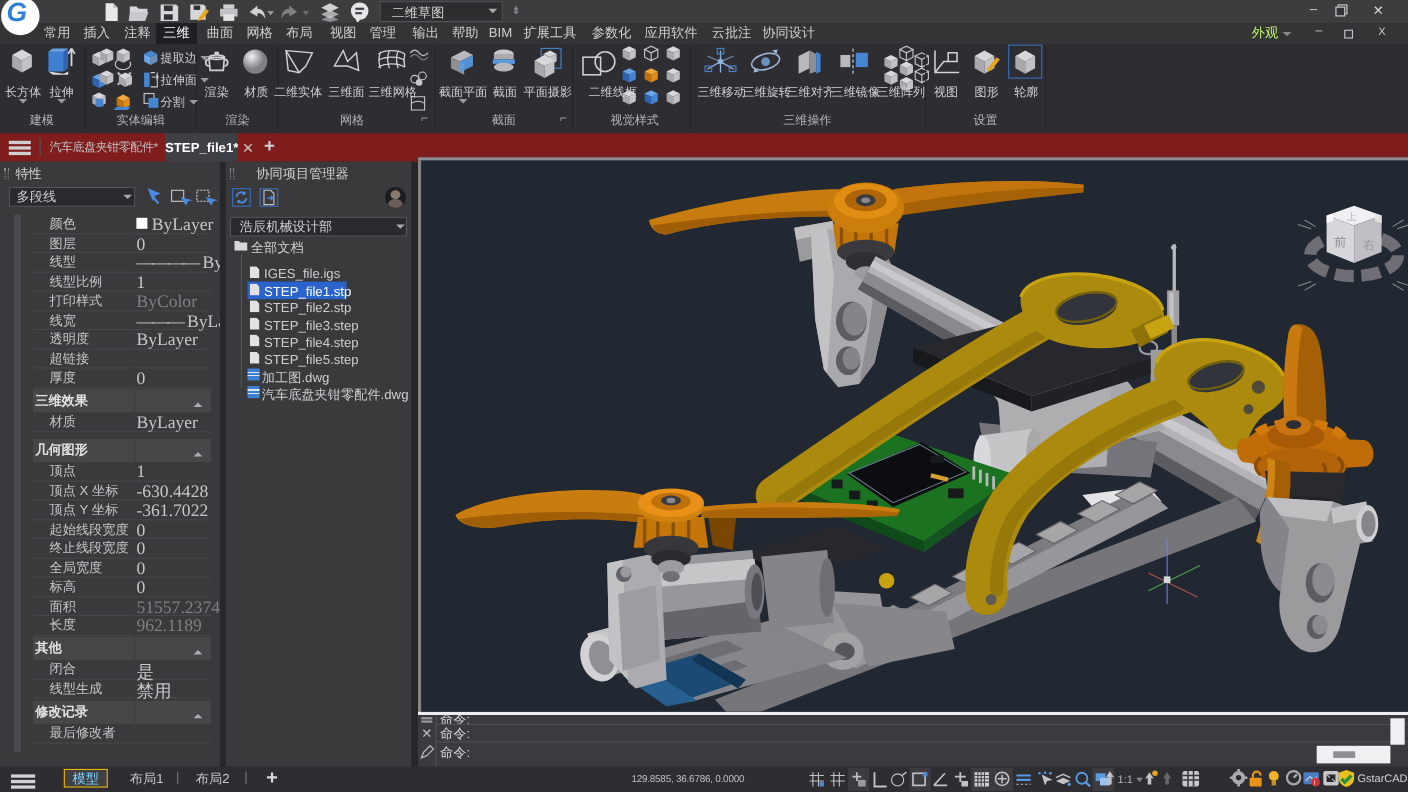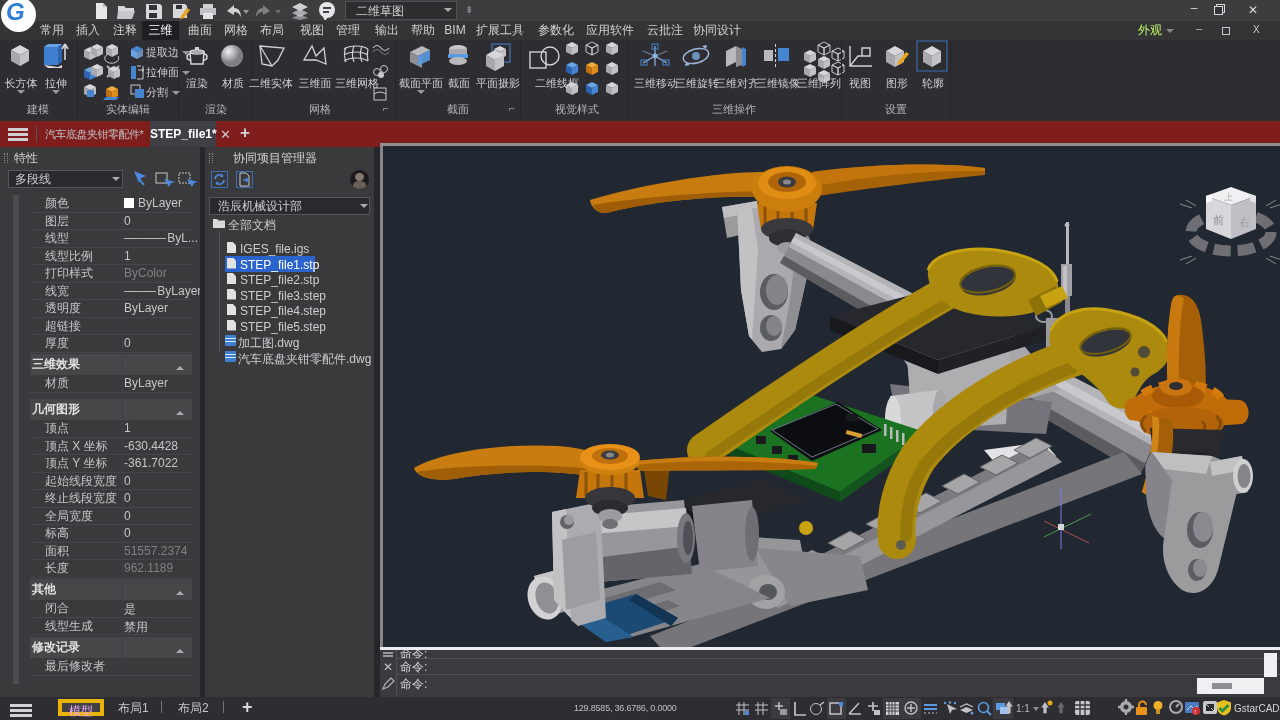--- a/index.html
+++ b/index.html
@@ -18,21 +18,21 @@
 #props{left:0;top:147px;width:200px;height:550px;background:#3a3a3d;overflow:hidden}
 #collab{left:205px;top:147px;width:169px;height:550px;background:#3a3a3d;overflow:hidden}
 #gap1{left:200px;top:147px;width:5px;height:550px;background:#27272b}
 #gap2{left:374px;top:147px;width:6px;height:550px;background:#27272b}
 .phead{font-size:12px;color:#d2d2d4;padding:3px 0 0 14px;height:20px}
 .grip{position:absolute;left:4px;top:6px;width:4px;height:10px;border-left:1px dotted #8a8a8e;border-right:1px dotted #8a8a8e}
 .combo{position:absolute;background:#2a2a2e;border:1px solid #56565a;color:#cfcfd1;font-size:12px}
 .carr{position:absolute;width:0;height:0;border:4px solid transparent;border-top-color:#aaaaae}
 .prow{position:absolute;left:30px;width:162px;border-bottom:1px solid #46464a}
 .plabel{position:absolute;left:15px;top:0;font-size:12px;color:#c6c6c9;white-space:nowrap}
-.pval{position:absolute;left:94px;top:1px;font-size:12px;font-family:Liberation Sans, sans-serif;color:#c6c6c9;white-space:nowrap}
+.pval{position:absolute;left:94px;top:1px;font-size:16px;font-family:Liberation Serif, serif;color:#c6c6c9;white-space:nowrap}
 .pvg{color:#808084}
 .psec{position:absolute;left:30px;width:162px;background:#47474a;font-size:12px;color:#e2e2e4;font-weight:bold}
 .sarr{position:absolute;right:8px;top:8px;width:0;height:0;border:4px solid transparent;border-bottom-color:#ababaf}
 
 .titem{position:absolute;left:0;width:169px;height:16px;font-size:12px;color:#cdcdd0;white-space:nowrap}
 .fic{position:absolute;left:22px;top:2px;width:9px;height:11px;background:#e2e2e4;clip-path:polygon(0 0,66% 0,100% 30%,100% 100%,0 100%)}
 .fic2{position:absolute;left:20px;top:2px;width:11px;height:11px;background:linear-gradient(180deg,#3f7fd0 0 3px,#d7e5f8 3px 4px,#3f7fd0 4px 6px,#d7e5f8 6px 7px,#3f7fd0 7px 11px);border-radius:1px}
 
 #vframe{left:380px;top:143px;width:900px;height:507px;background:#212831}
 #vport{position:absolute;left:3px;top:3px;width:897px;height:501px;background:#212831;overflow:hidden}
@@ -564,21 +564,21 @@
     <div class="cmdrow" style="top:0;height:8px;border-top:none"><span style="position:relative;top:-4px;left:4px">命令:</span></div>
     <div class="cmdrow" style="top:8px;height:16px;line-height:16px"><span style="margin-left:4px">命令:</span></div>
     <div class="cmdrow" style="top:24px;height:23px;line-height:18px"><span style="margin-left:4px">命令:</span></div>
     <div class="abs" style="left:16px;top:0;width:1px;height:47px;background:#515155"></div>
     <div class="abs" style="left:884px;top:3px;width:13px;height:24px;background:#f0f0f2"></div>
     <div class="abs" style="left:817px;top:28px;width:67px;height:16px;background:#f0f0f2"></div>
     <div class="abs" style="left:832px;top:33px;width:20px;height:6px;background:#8f8f93"></div>
   </div>
   <div id="status" class="abs">
     <div class="abs" style="left:10px;top:7px;width:22px;height:2.5px;background:#d2d2d4;box-shadow:0 5px 0 #d2d2d4,0 10px 0 #d2d2d4"></div>
-    <div class="abs" style="left:58px;top:2px;height:17px;line-height:17px;padding:0 7px;background:#404045;border:4px solid #eab308;color:#f0abfc;font-size:12px">模型</div>
+    <div class="abs" style="left:58px;top:2px;height:17px;line-height:17px;padding:0 7px;background:#404045;border:1px solid #eab308;color:#7dd3fc;font-size:12px">模型</div>
     <div class="abs" style="left:118px;top:2px;height:19px;line-height:19px;color:#c6c6c9;font-size:12px">布局1</div>
     <div class="abs" style="left:160px;top:2px;color:#77777b;font-size:12px">|</div>
     <div class="abs" style="left:178px;top:2px;height:19px;line-height:19px;color:#c6c6c9;font-size:12px">布局2</div>
     <div class="abs" style="left:222px;top:2px;color:#77777b;font-size:12px">|</div>
     <div class="abs" style="left:242px;top:0px;color:#d8d8da;font-size:18px;font-weight:bold">+</div>
     <div class="abs" style="left:574px;top:6px;font-size:9px;letter-spacing:-0.2px;color:#bfbfc3">129.8585, 36.6786, 0.0000</div>
     <svg class="abs" style="left:685px;top:1px" width="345" height="21" viewBox="0 0 345 21">
       <g fill="#3c3c40">
           <rect x="86" y="0" width="19" height="21"></rect>
           <rect x="142" y="0" width="19" height="21"></rect>

